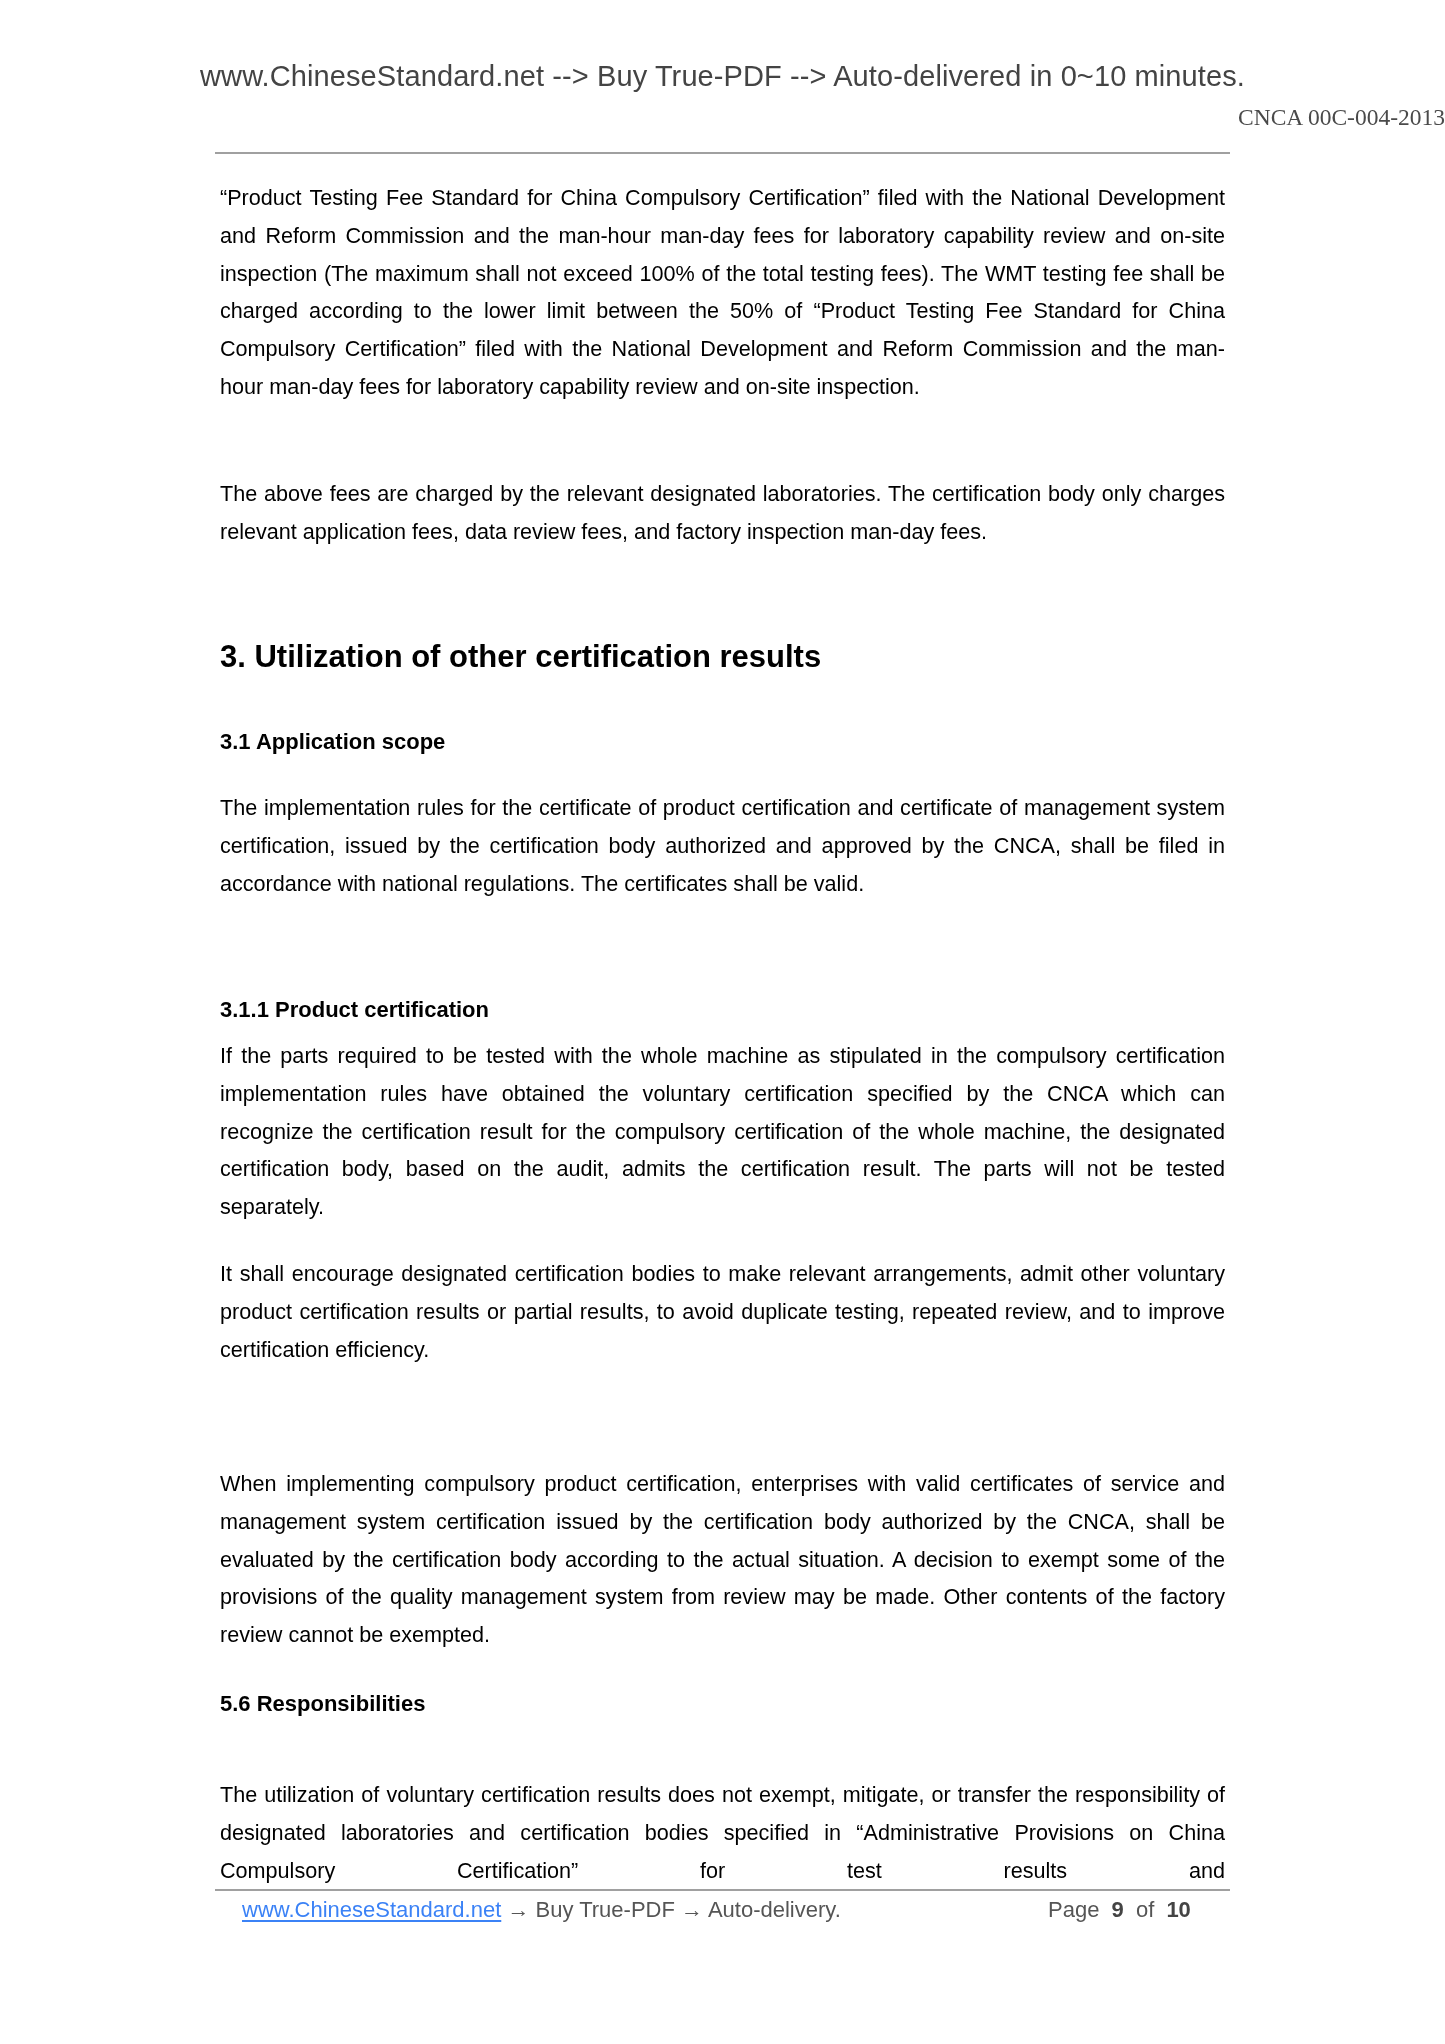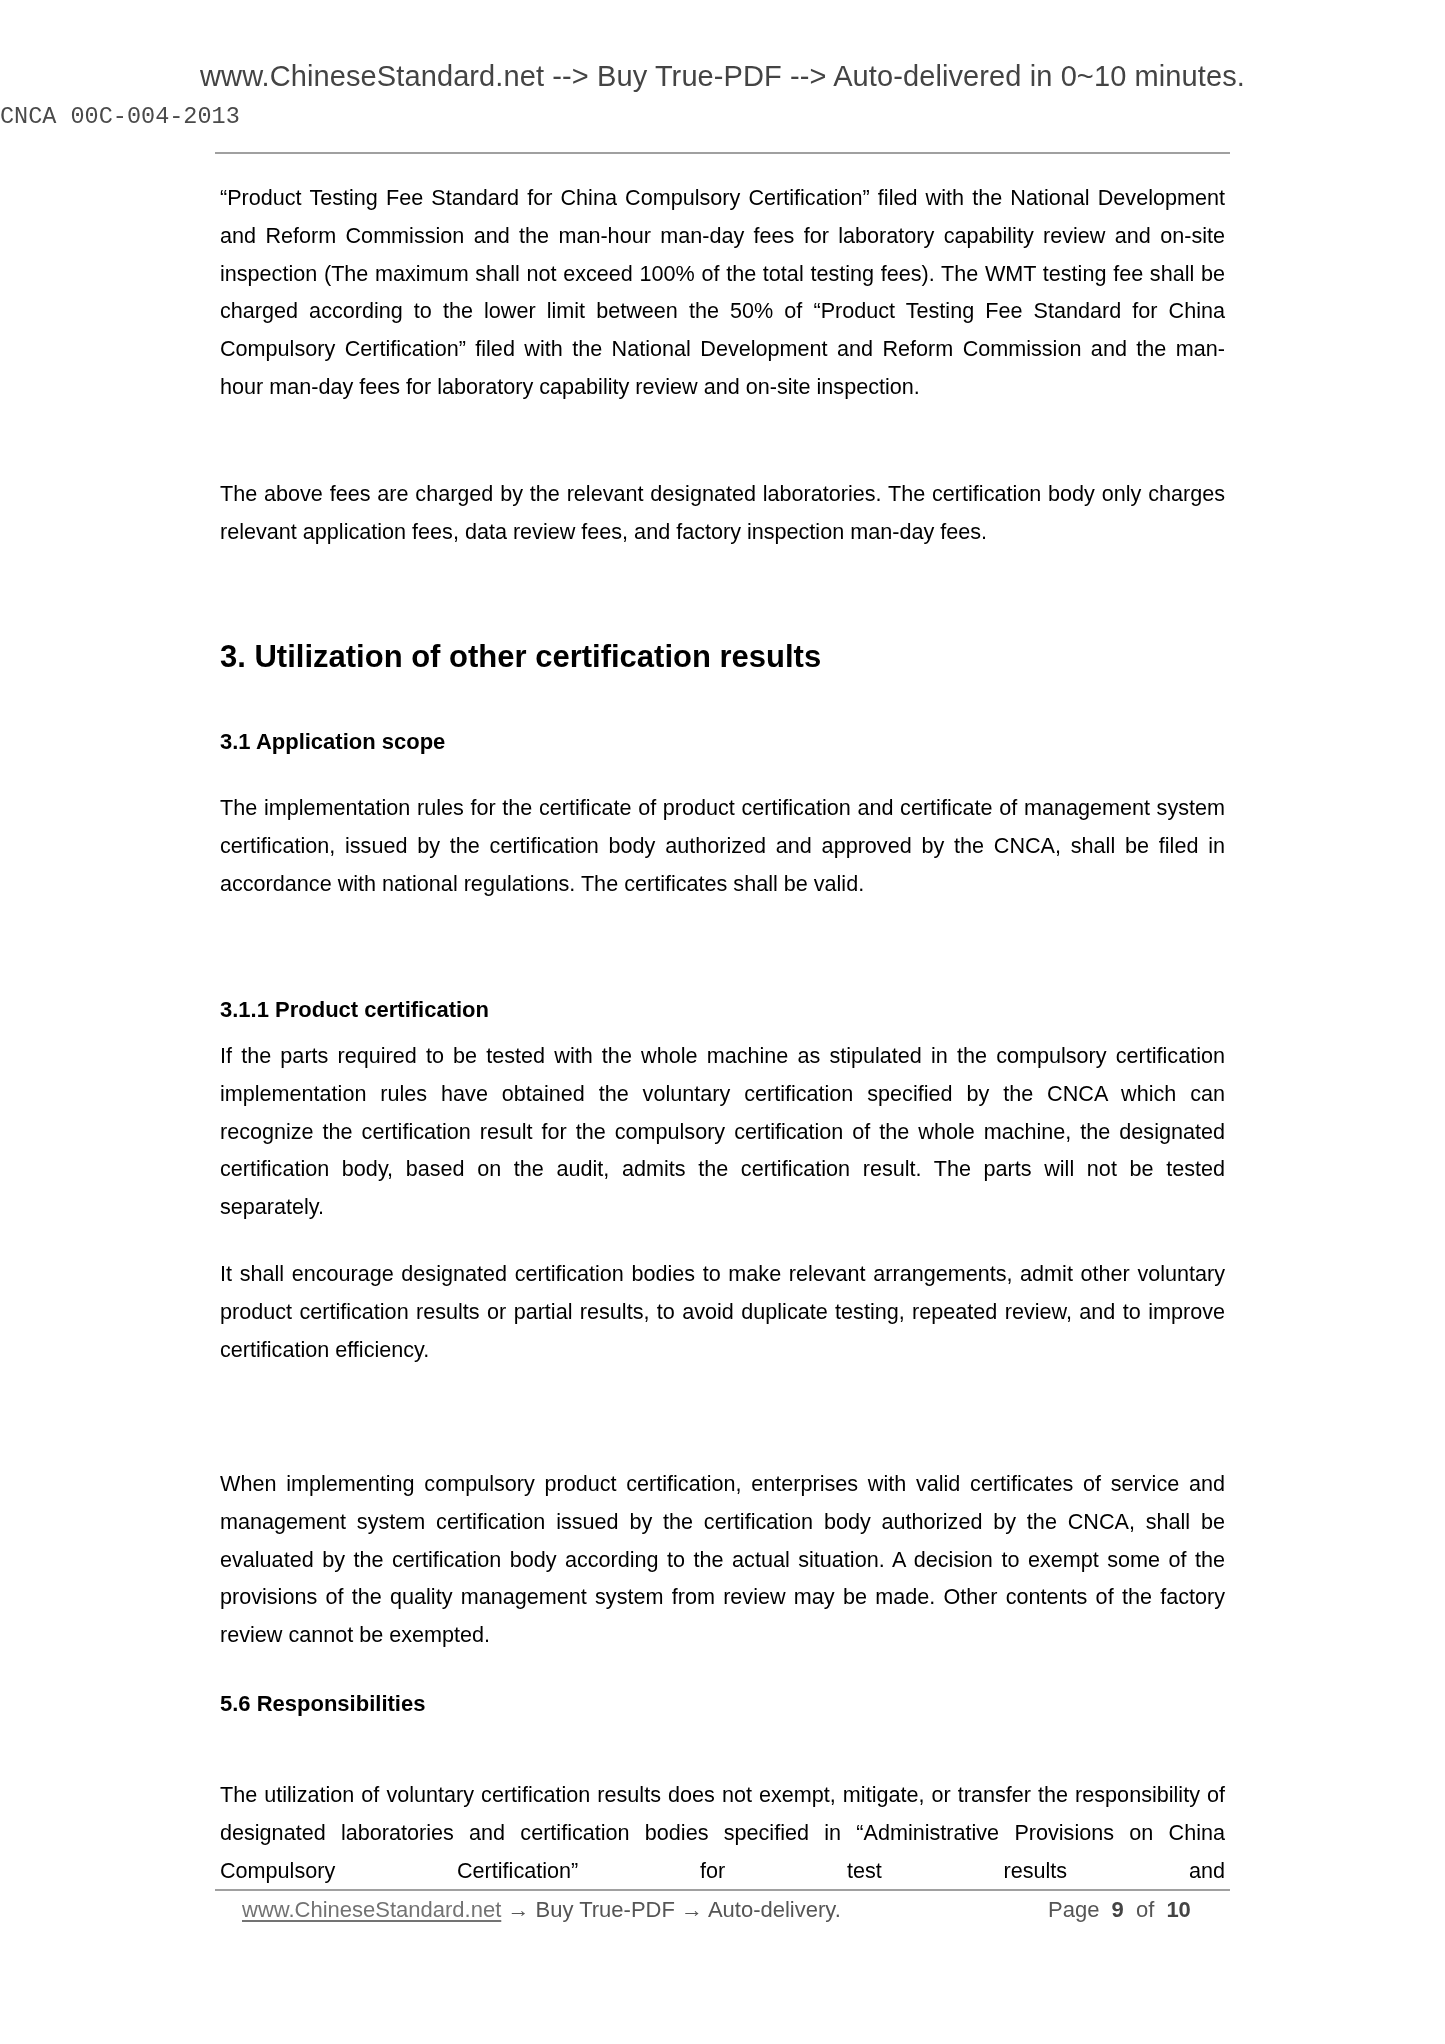--- a/index.html
+++ b/index.html
@@ -6,21 +6,21 @@
   body { width: 1445px; height: 2044px; position: relative; overflow: hidden; }
   .page { position: absolute; left: 0; top: 0; width: 1445px; height: 2044px; background: #fff; }
 
   .hdr-title {
     position: absolute; left: 0; width: 1445px; top: 58px;
     text-align: center; font-family: "Liberation Sans", sans-serif;
     font-size: 29px; line-height: 36px; color: #444; letter-spacing: 0.1px;
   }
   .hdr-sub {
     position: absolute; left: 0; width: 1445px; top: 102px;
-    text-align: left; font-family: Liberation Mono, monospace;
+    text-align: right; font-family: Liberation Serif, serif;
     font-size: 23.5px; line-height: 30px; color: #4a4a4a;
   }
   .rule { position: absolute; left: 215px; width: 1015px; height: 2px; background: #a0a0a0; }
   .rule.top { top: 152px; }
   .rule.bottom { top: 1889px; }
 
   .blk {
     position: absolute; left: 220px; width: 1005px;
     font-family: "Liberation Sans", sans-serif; color: #000;
   }
@@ -29,21 +29,21 @@
     text-align-last: left;
   }
   .h1 { font-size: 31px; font-weight: bold; line-height: 40px; margin: 0; }
   .h2 { font-size: 22px; font-weight: bold; line-height: 30px; margin: 0; }
 
   .footer {
     position: absolute; left: 242px; width: 980px; top: 1896px; height: 30px;
     font-family: "Liberation Sans", sans-serif; font-size: 22px; line-height: 28px; color: #555;
   }
   .footer .left { position: absolute; left: 0; top: 0; white-space: nowrap; }
-  .footer .link { color: #737373; text-decoration: underline; text-underline-offset: 3px; }
+  .footer .link { color: #3b82f6; text-decoration: underline; text-underline-offset: 3px; }
   .footer .right { position: absolute; left: 806px; top: 0; white-space: nowrap; }
   .footer .right b { color: #444; }
   .sp { display: inline-block; width: 6px; }
 </style>
 </head>
 <body>
 
 <div class="page">
 
   <div class="hdr-title">www.ChineseStandard.net --&gt; Buy True-PDF --&gt; Auto-delivered in 0~10 minutes.</div>

